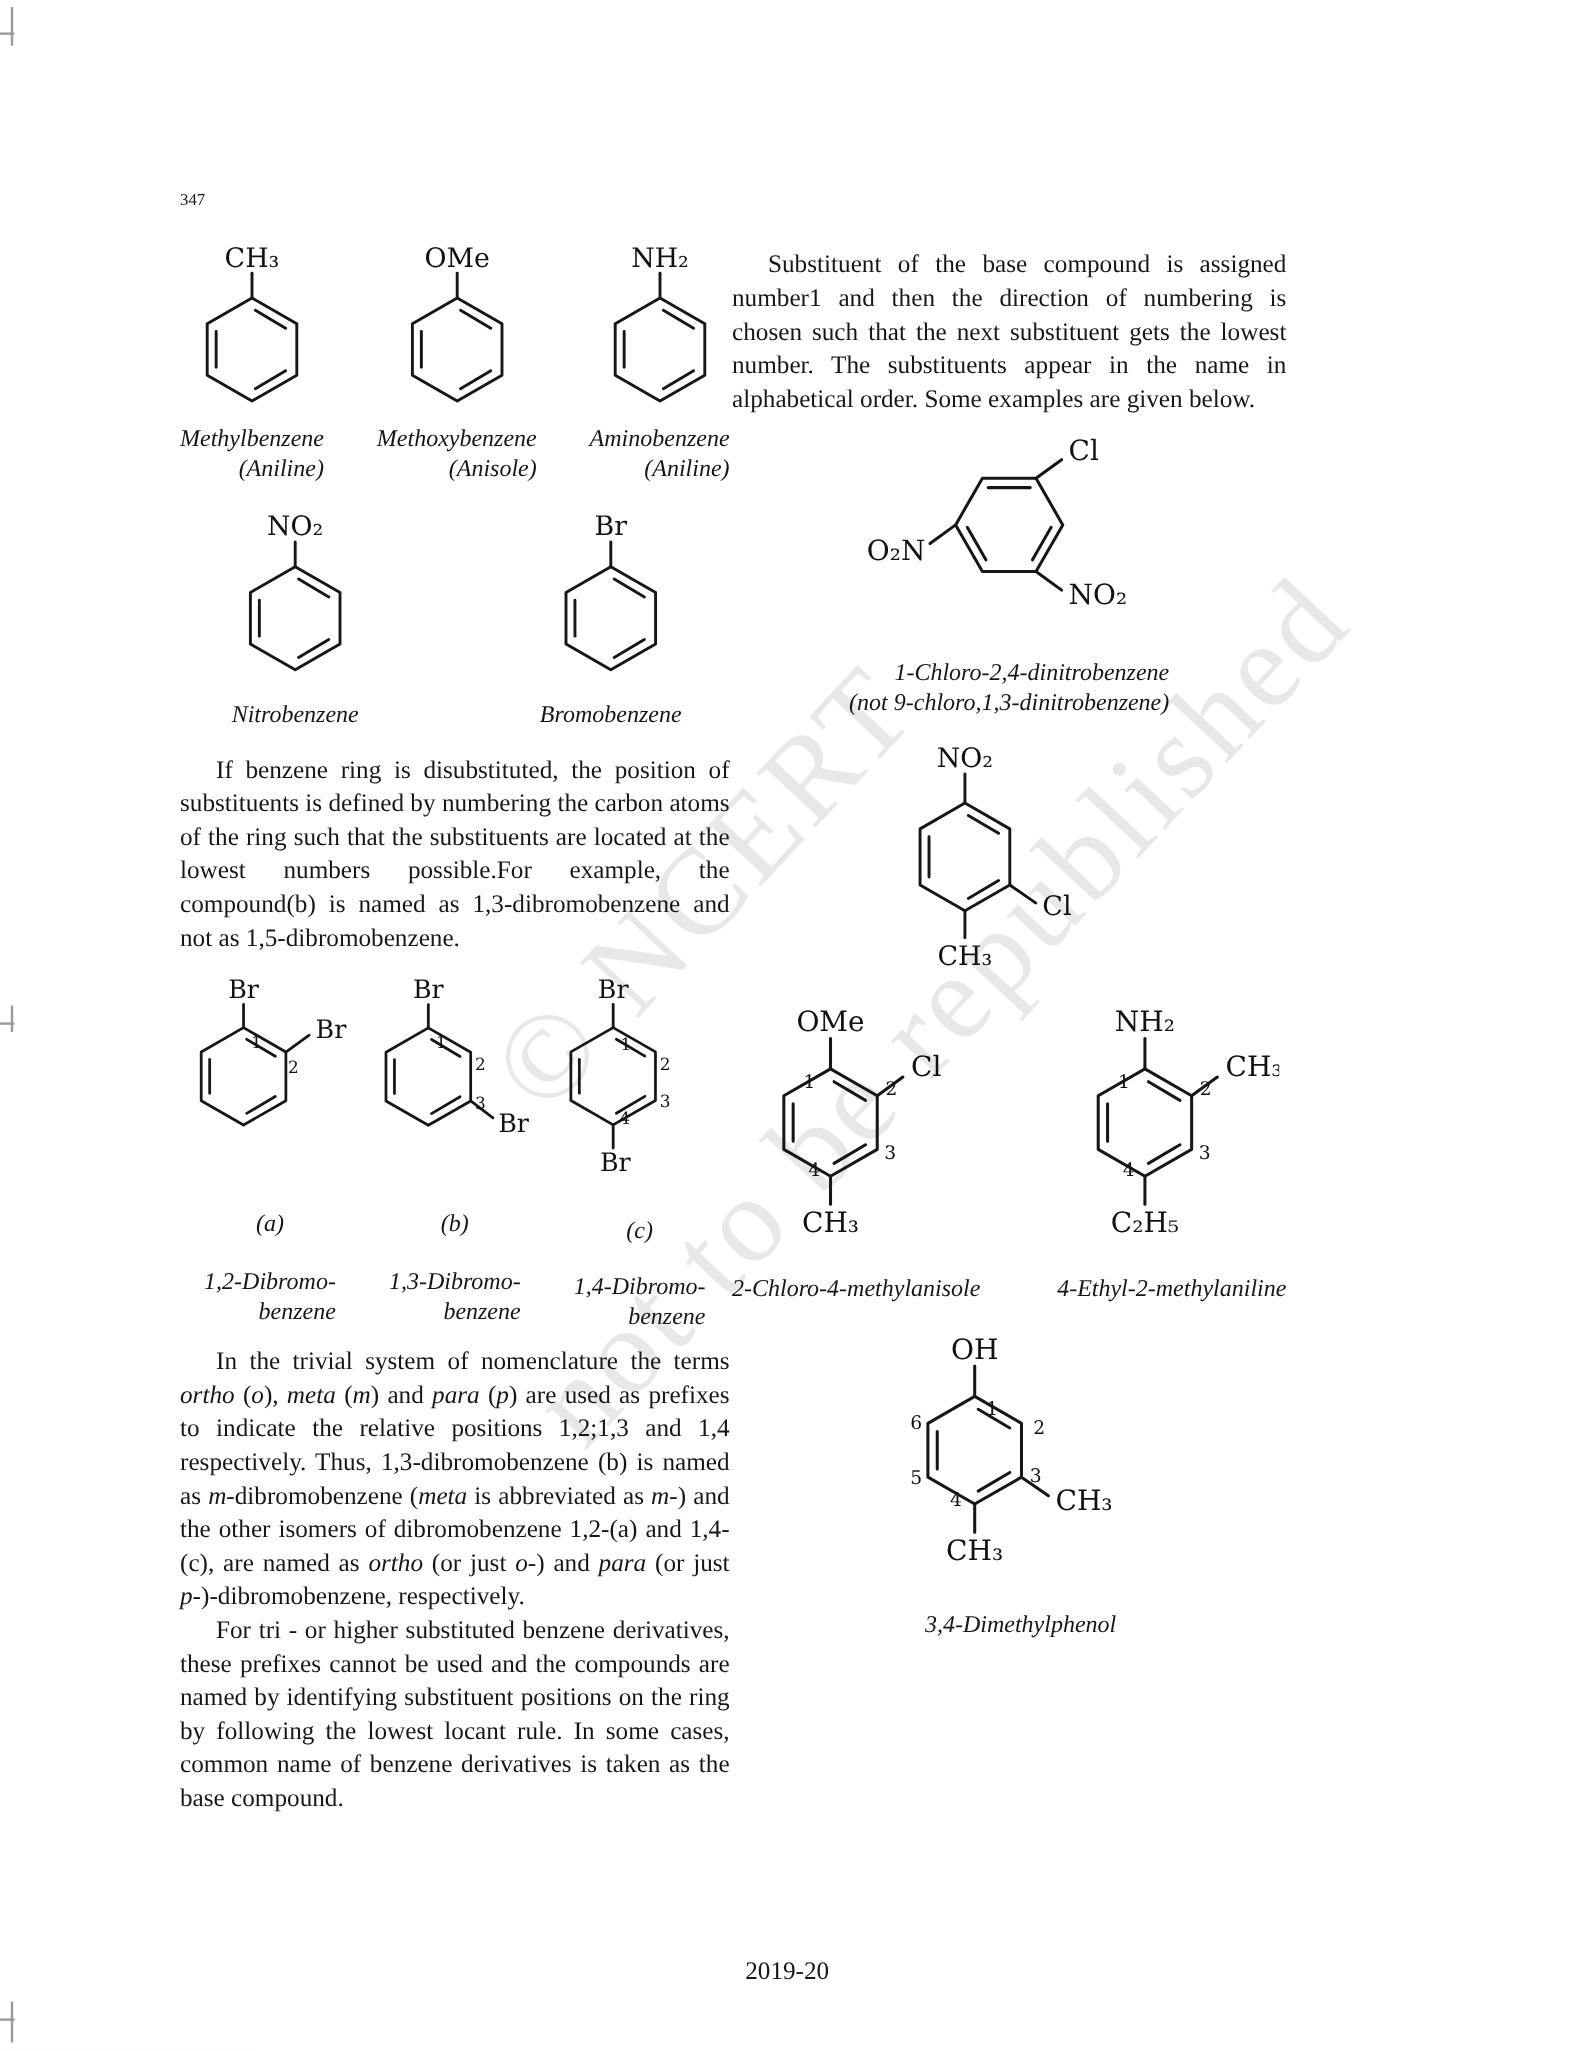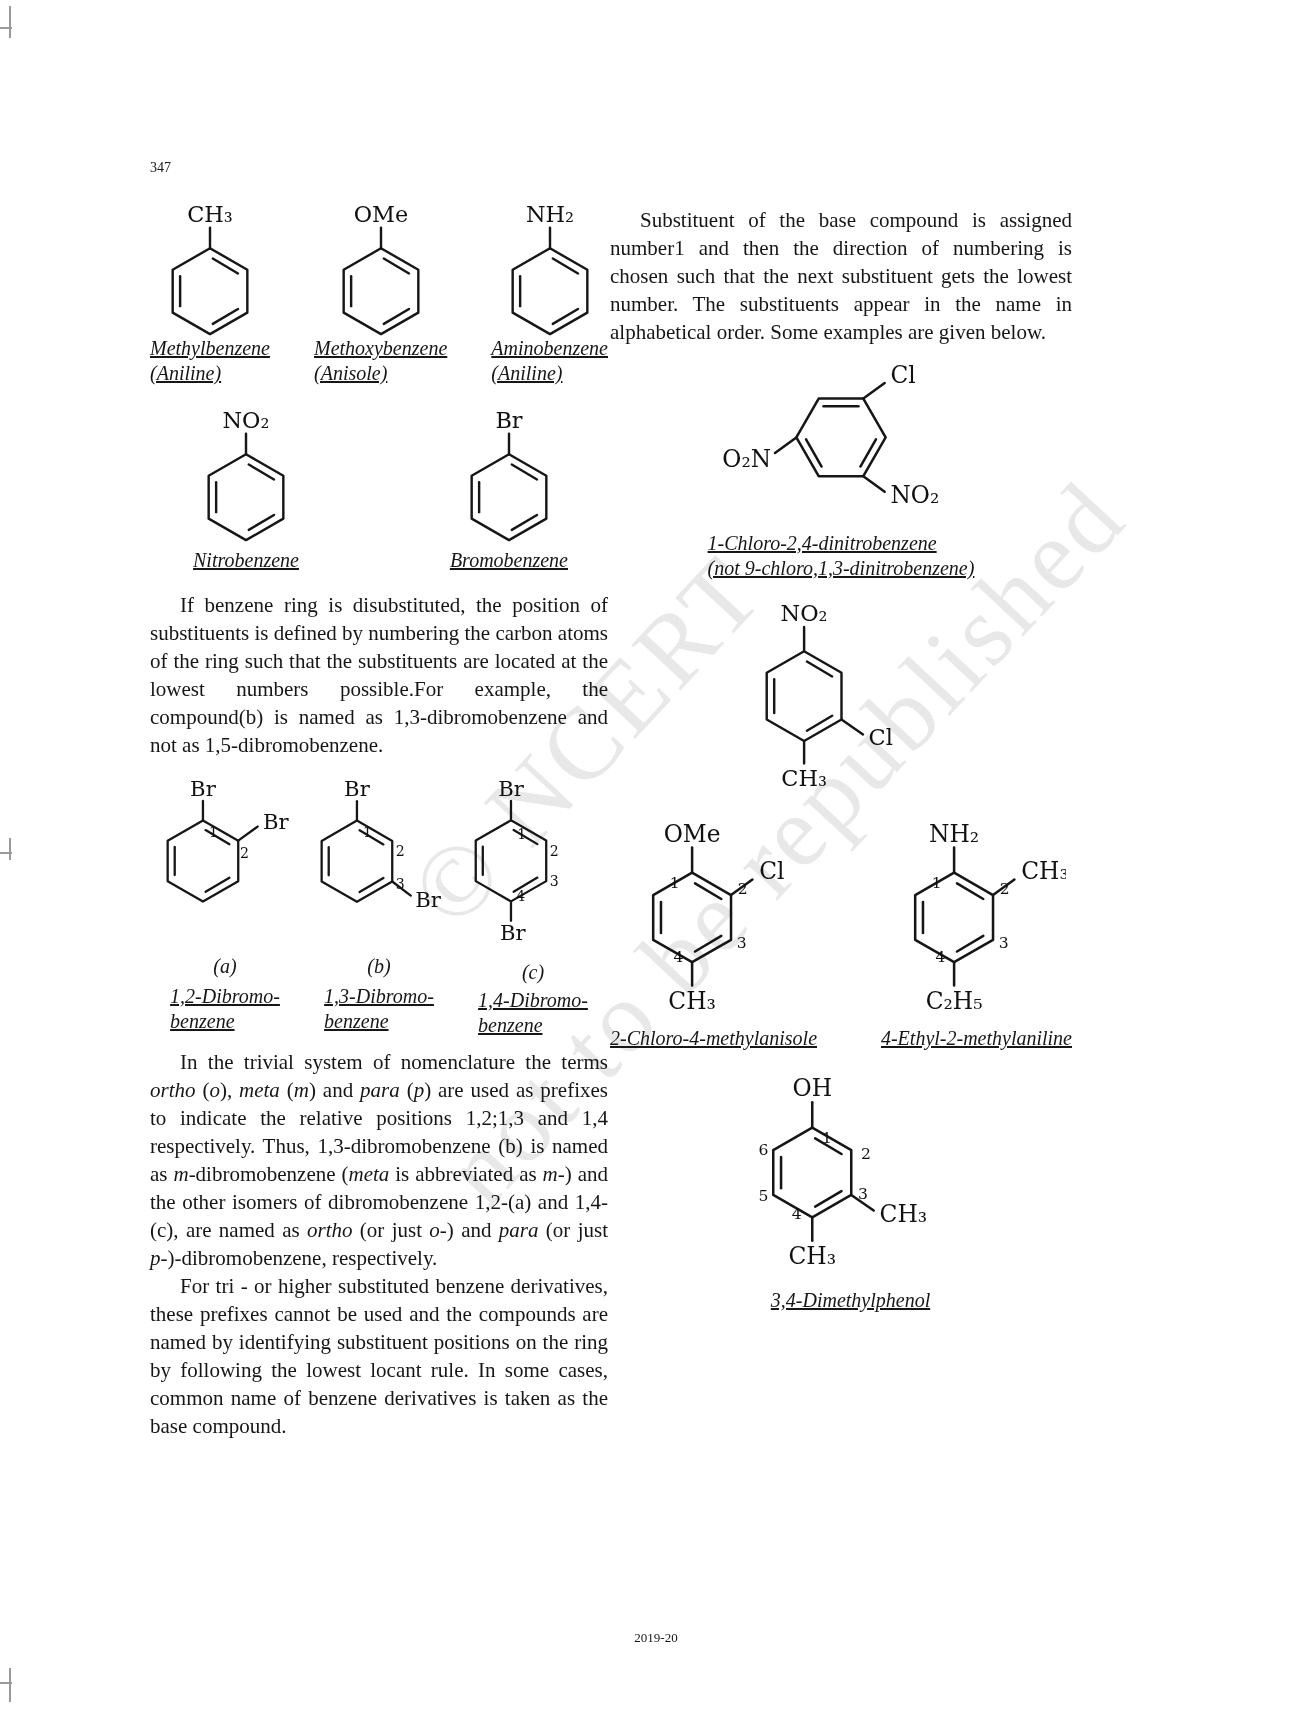--- a/index.html
+++ b/index.html
@@ -18,33 +18,33 @@
           justify-content:space-between;align-items:baseline;z-index:2;}
   .header .title{font-size:17.5px;letter-spacing:0.6px;}
   .header .pageno{font-size:14px;}
   
   .col{position:absolute;z-index:1;}
   .col-left{left:150px;top:196px;width:458px;}
   .col-right{left:610px;top:206px;width:462px;}
   p.body{font-size:21px;line-height:28px;text-align:justify;margin:0;text-indent:30px;}
   
   .row{display:flex;justify-content:space-between;align-items:flex-start;}
-  .struct{display:flex;flex-direction:column;align-items:center;}
-  .caption{font-style:italic;font-size:20px;line-height:25px;text-align:left;text-decoration:underline;}
+  .struct{display:flex;flex-direction:column;align-items:center;gap:18px;}
+  .caption{font-style:italic;font-size:20px;line-height:25px;text-align:right;}
   .tag{font-style:italic;font-size:20px;line-height:24px;text-align:center;}
   svg.chem{display:block;}
   svg.chem line{stroke:#161616;stroke-width:2.6;stroke-linecap:round;}
   svg.chem polygon{stroke:#161616;stroke-width:2.6;fill:none;stroke-linejoin:round;}
   svg.chem text{font-family:"DejaVu Serif","Liberation Serif",serif;fill:#111;}
   .flabel{font-size:24px;}
   .fnum{font-size:16px;}
   .centered{margin:0 auto;}
   
   .footer{position:absolute;left:0;top:1630px;width:1312px;text-align:center;
-          font-size:13px;z-index:1;}
+          font-size:21px;z-index:1;}
 </style>
 </head>
 <body>
 
 <div class="page">
 
   <div class="watermark">
     <div>© NCERT</div>
     <div class="wm2">not to be republished</div>
   </div>

